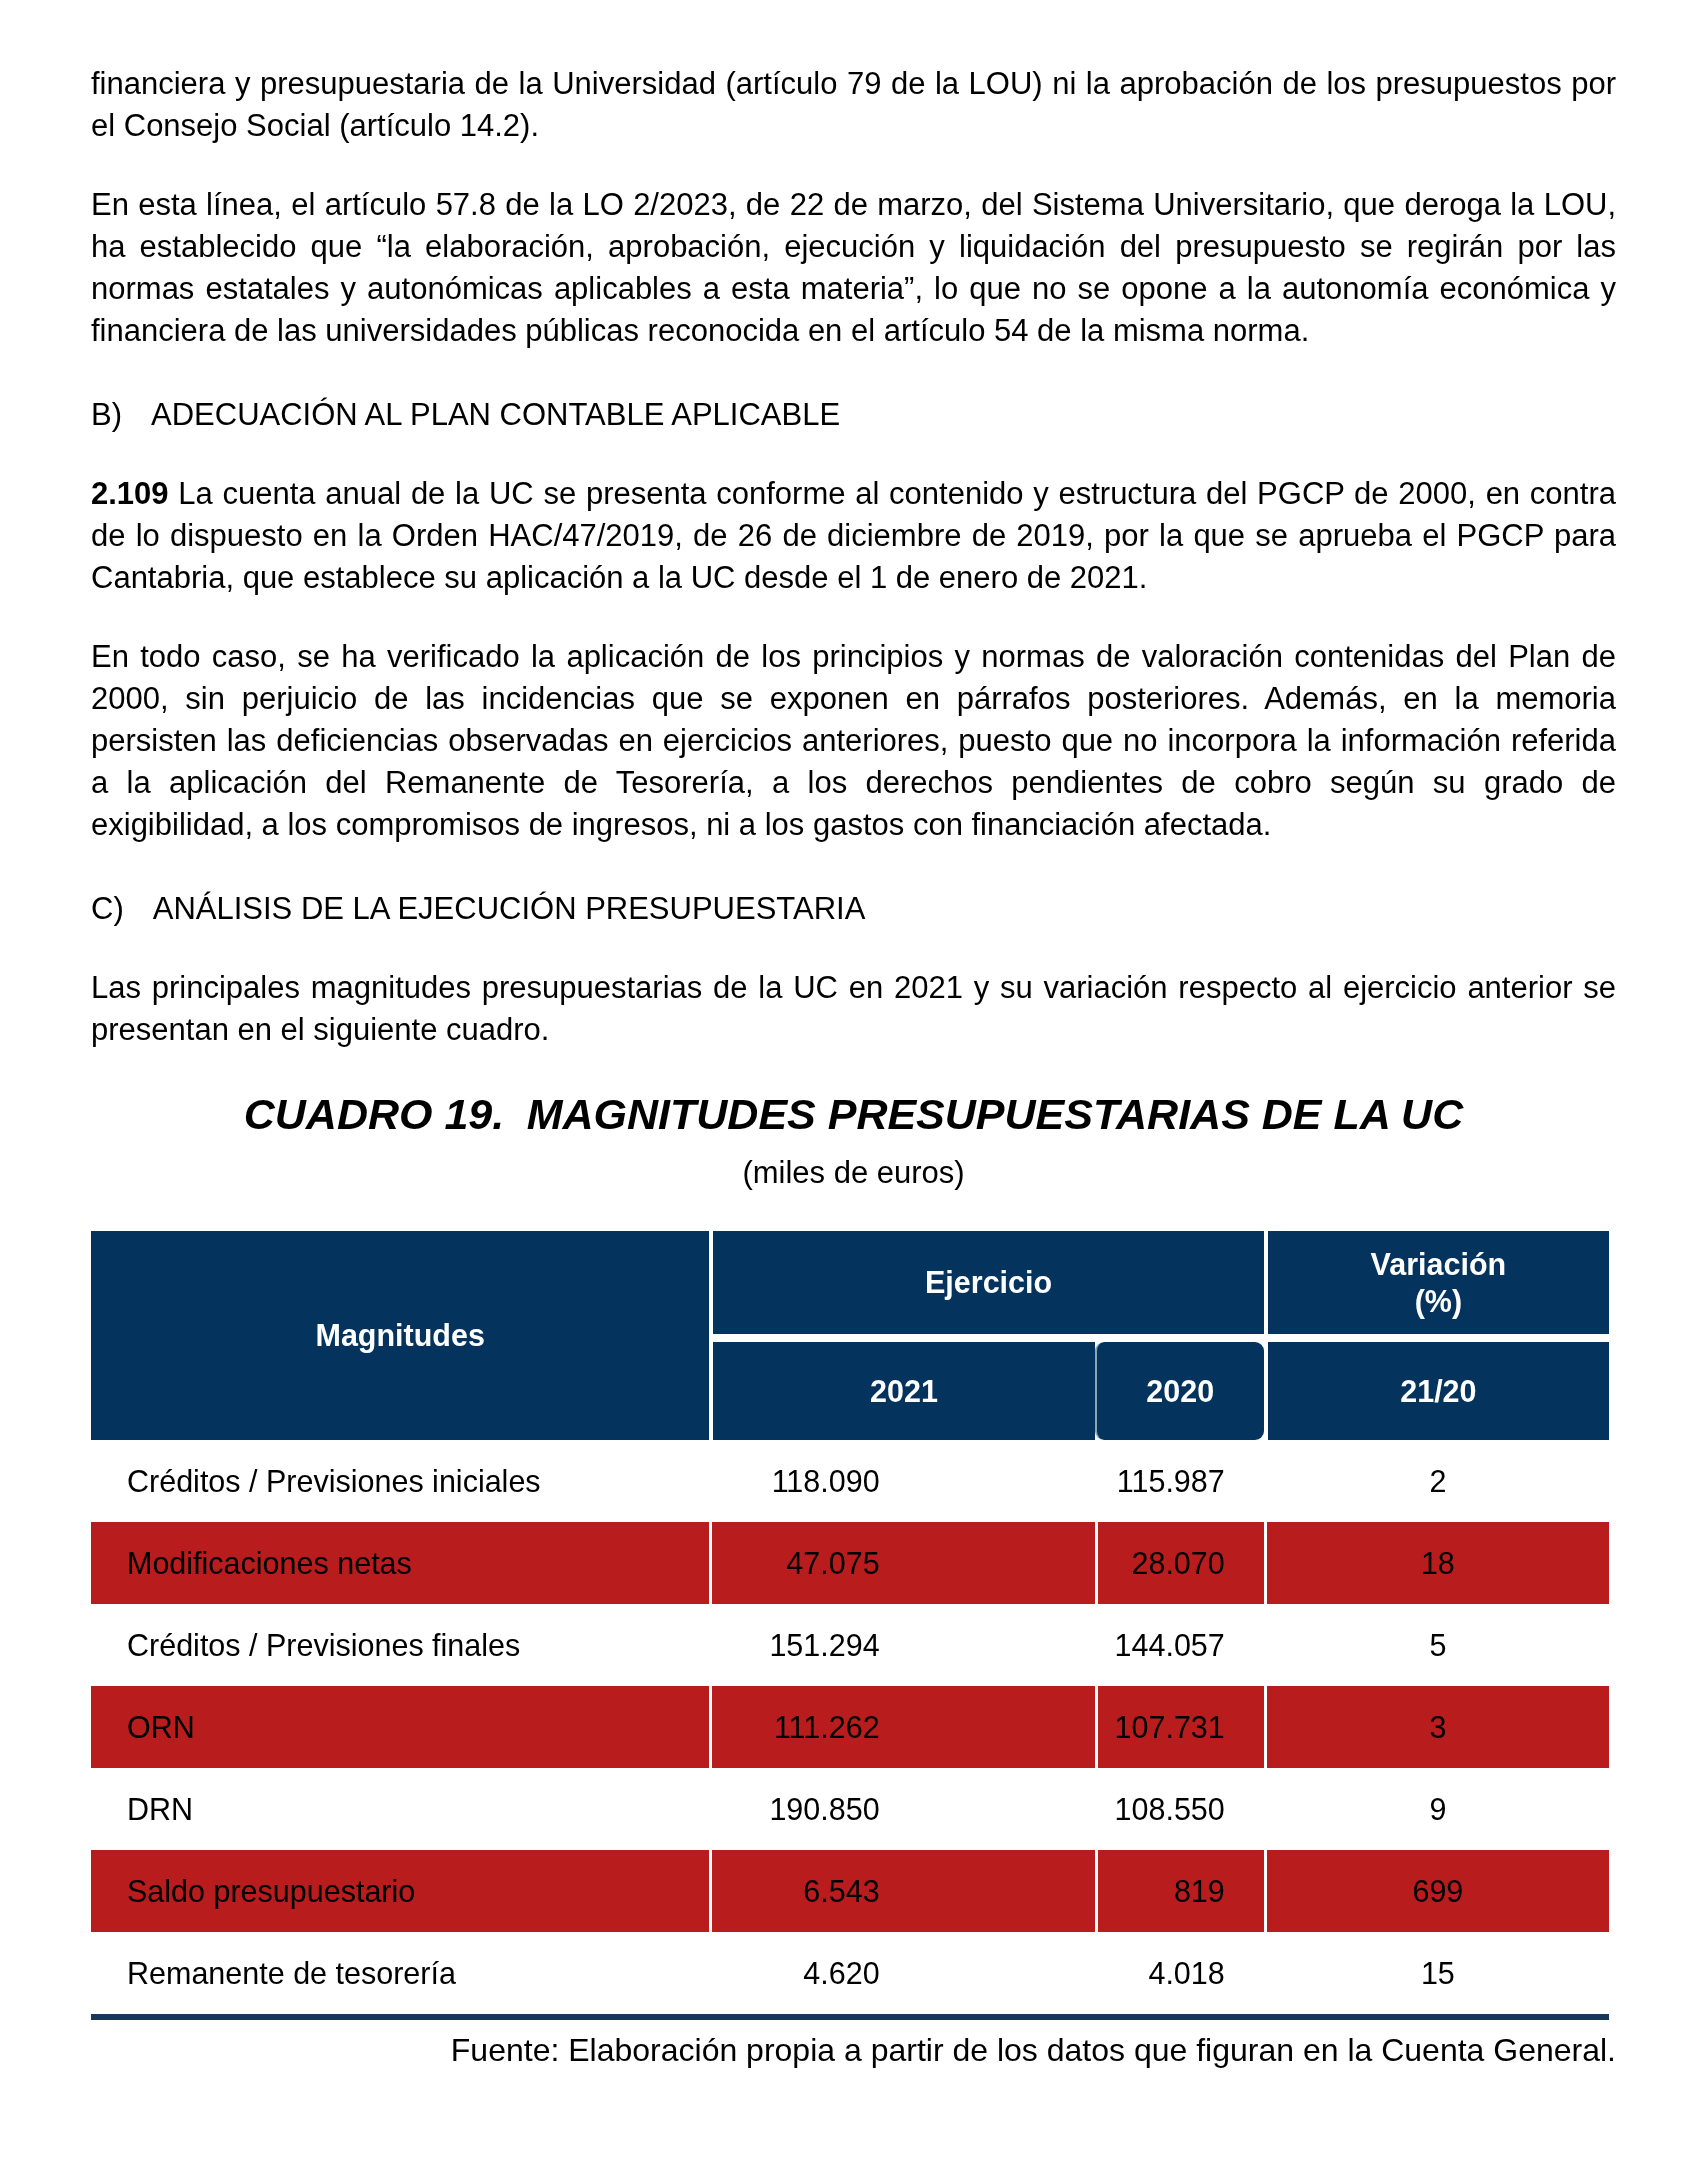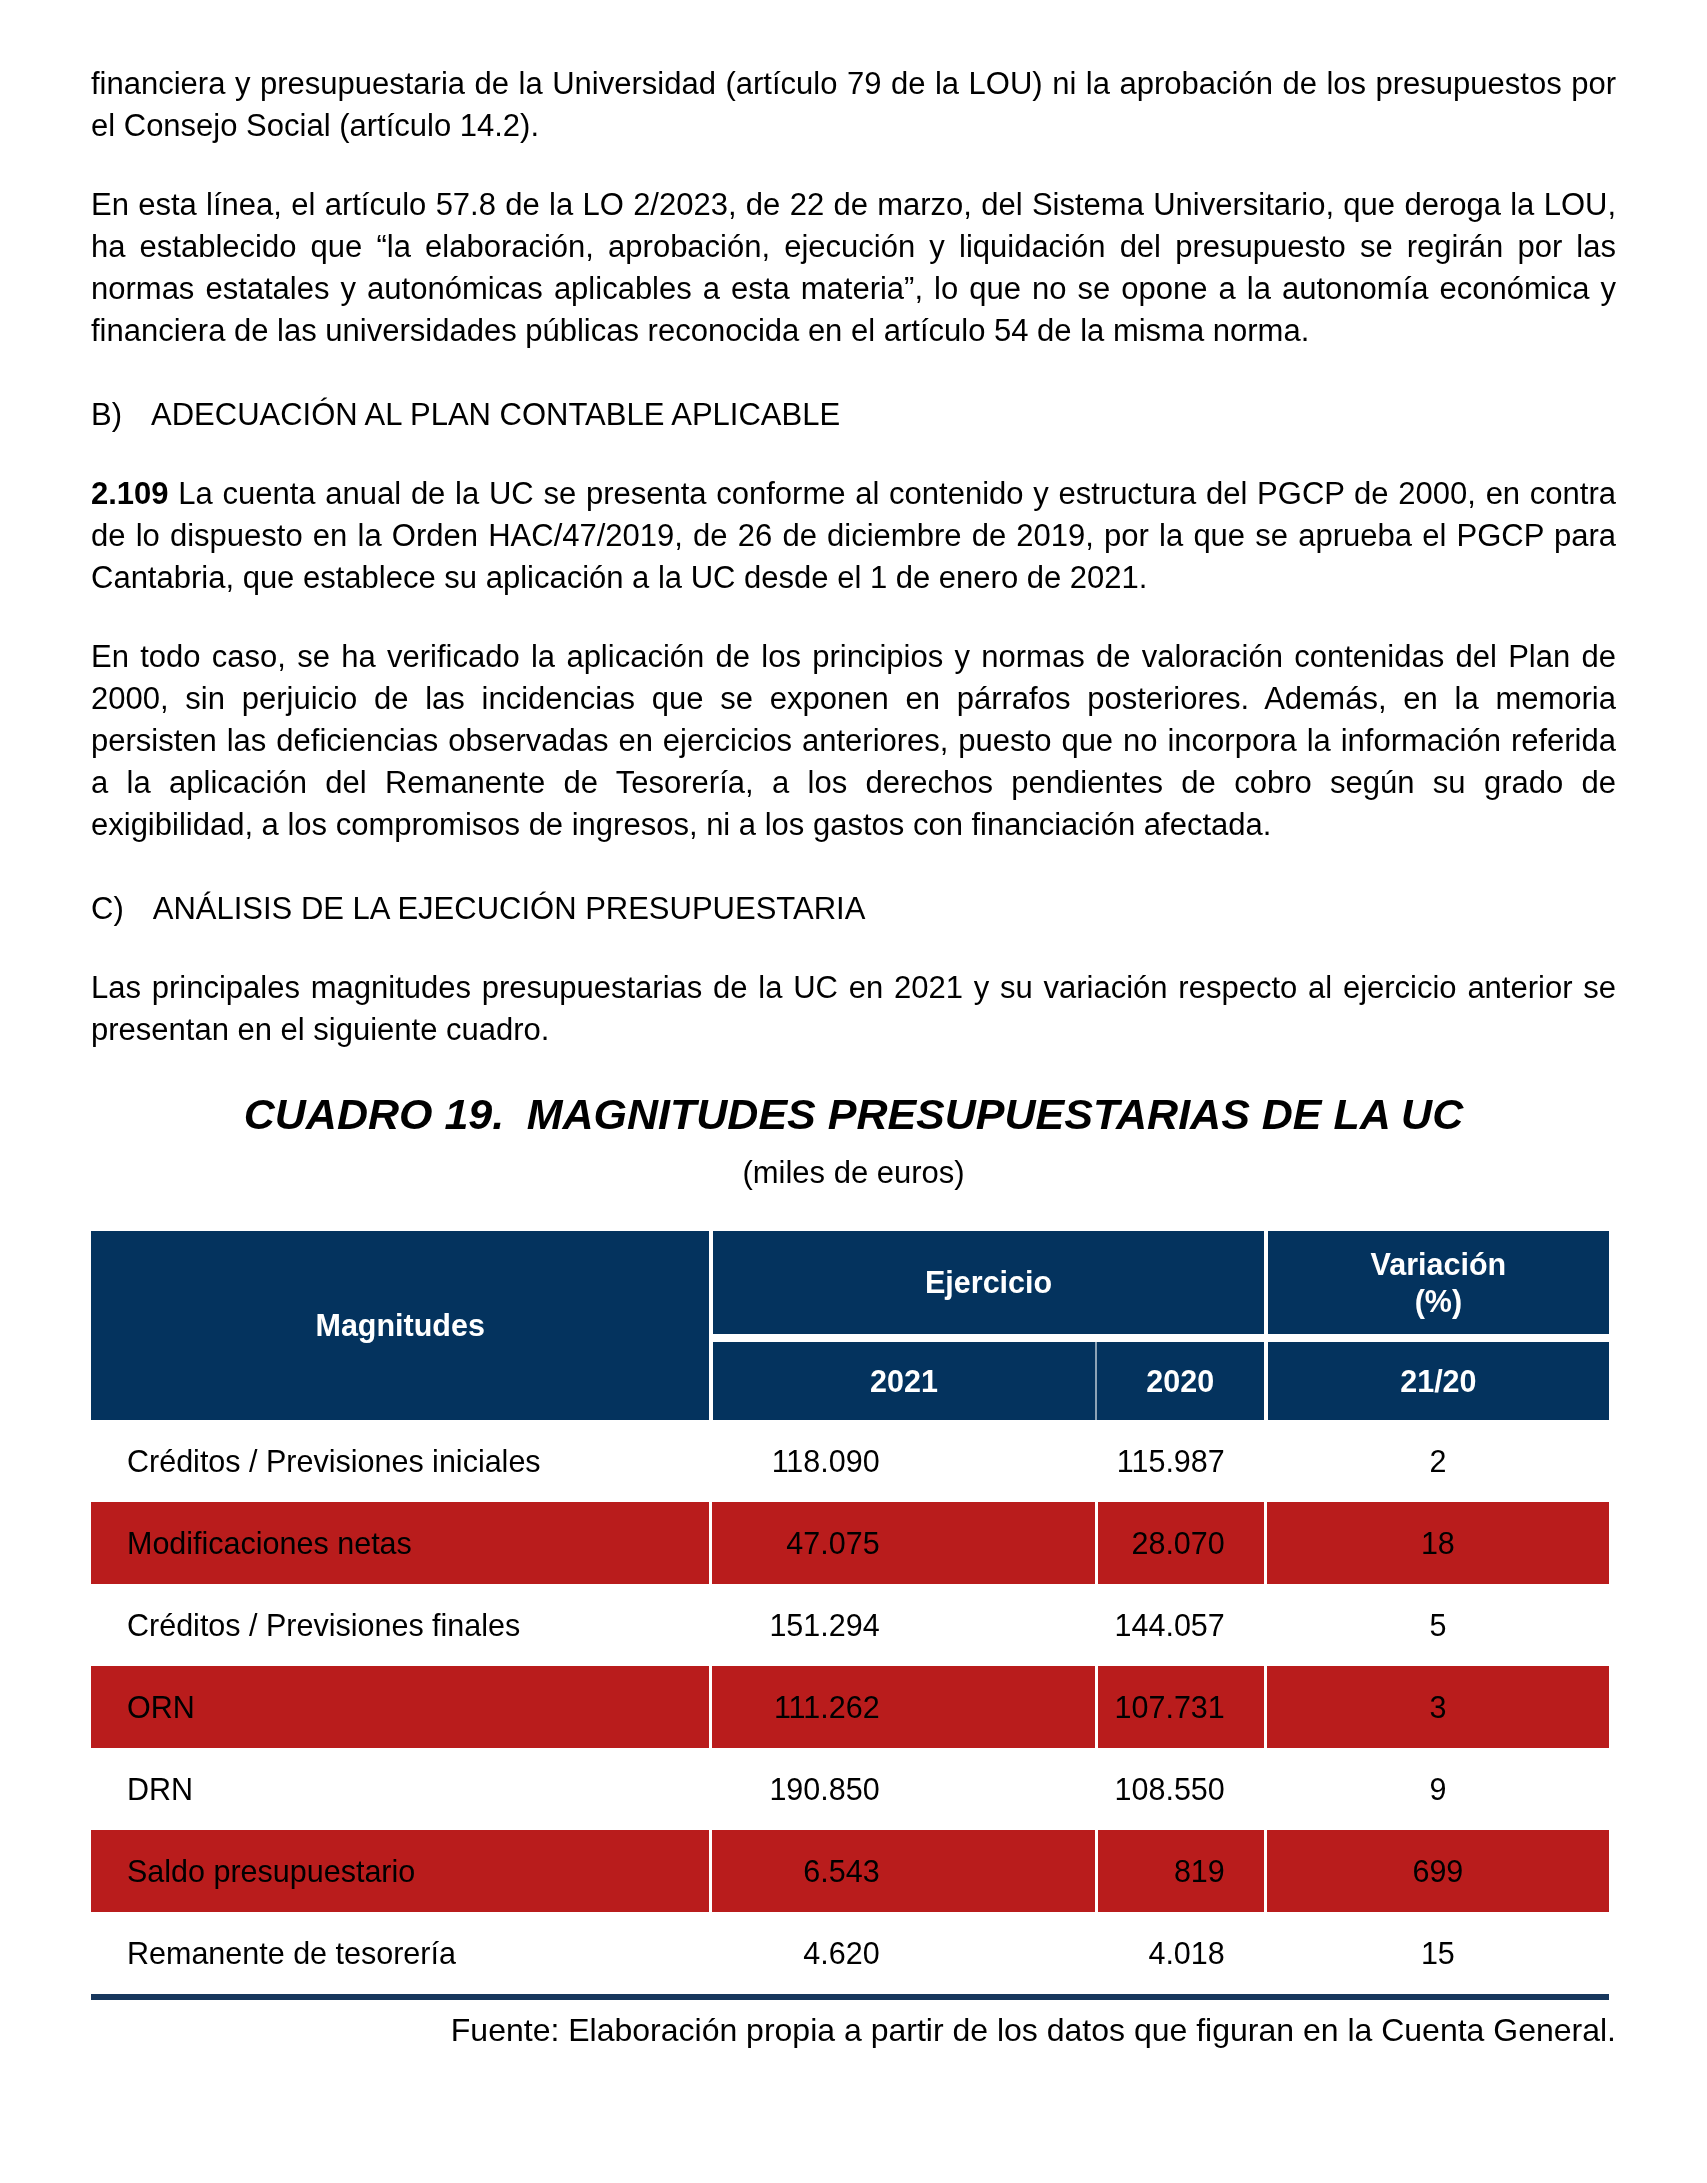--- a/index.html
+++ b/index.html
@@ -53,23 +53,23 @@
     background:#04335E;
     color:#ffffff;
     font-weight:bold;
     font-size:30.5px;
     line-height:37px;
     text-align:center;
     vertical-align:middle;
     padding:0;
   }
   .mag-table th.h-top{height:103px;border-bottom:8px solid #ffffff;}
-  .mag-table th.h-sub{height:78px;}
+  .mag-table th.h-sub{height:98px;}
   .mag-table th.sep-strong{border-left:4px solid #ffffff;}
-  .mag-table th.sep-faint{border-left:2.4px solid rgba(255,255,255,0.55);}
+  .mag-table th.sep-faint{border-left:2.4px solid rgba(255,255,255,0.55);border-radius:9px;}
   .mag-table td{
     height:82px;
     font-size:30.5px;
     vertical-align:middle;
     padding:0;
     background:#ffffff;
   }
   .mag-table tr.alt td{background:#b91c1c;}
   .mag-table td.c-label{text-align:left;padding-left:36px;}
   .mag-table td.c-2021{text-align:right;padding-right:215px;border-left:3.2px solid #ffffff;}

